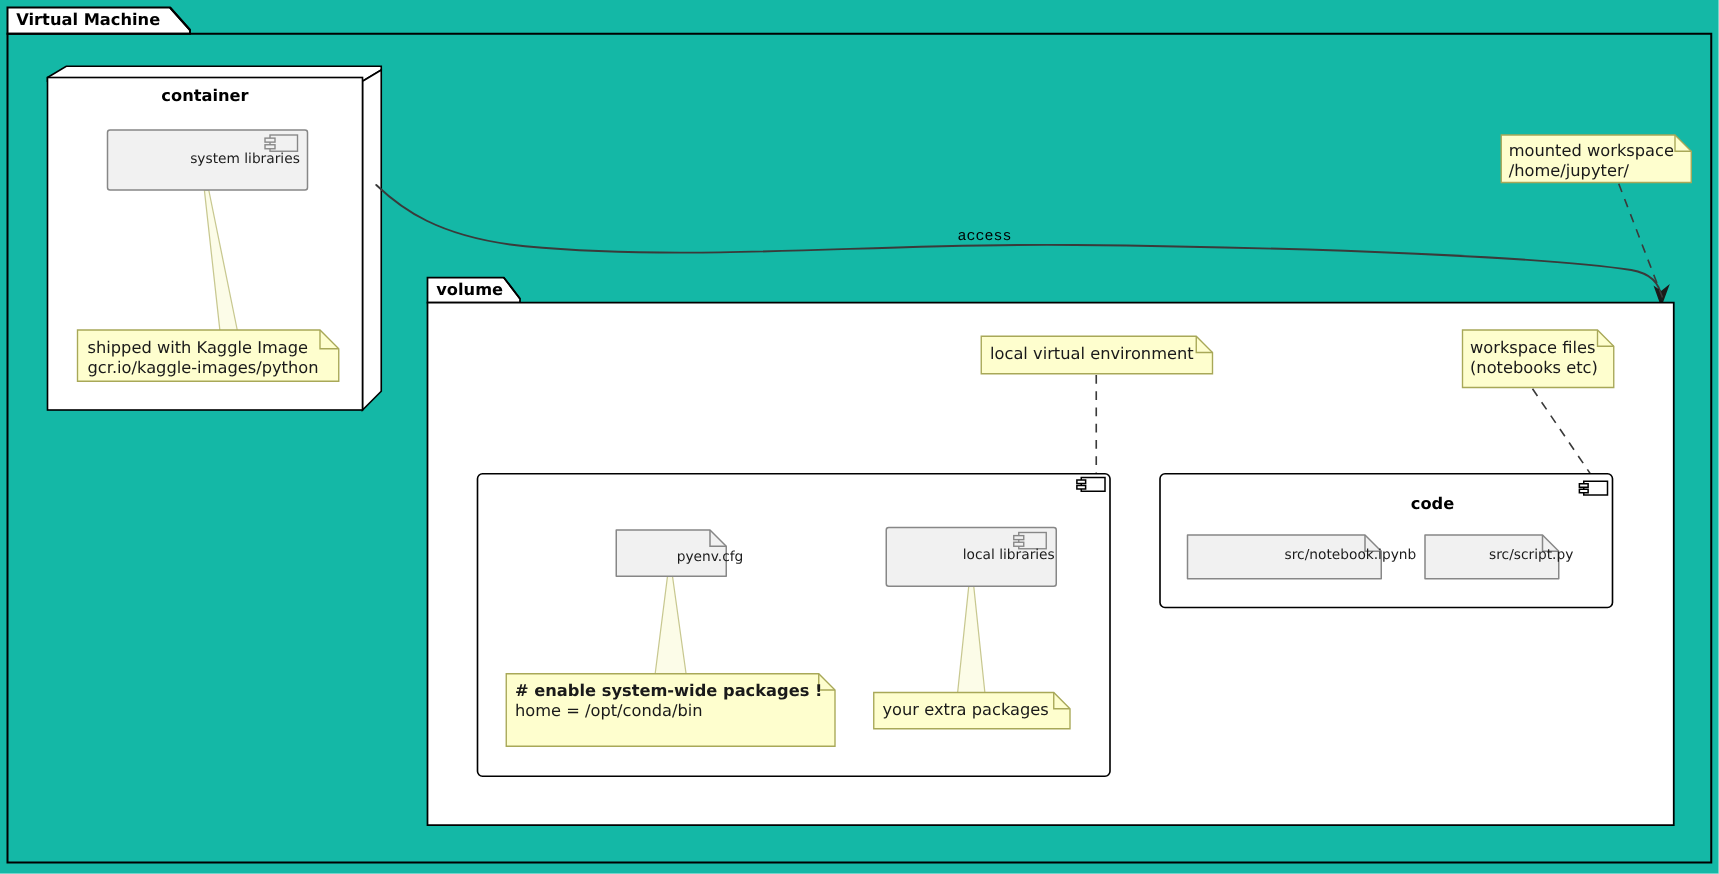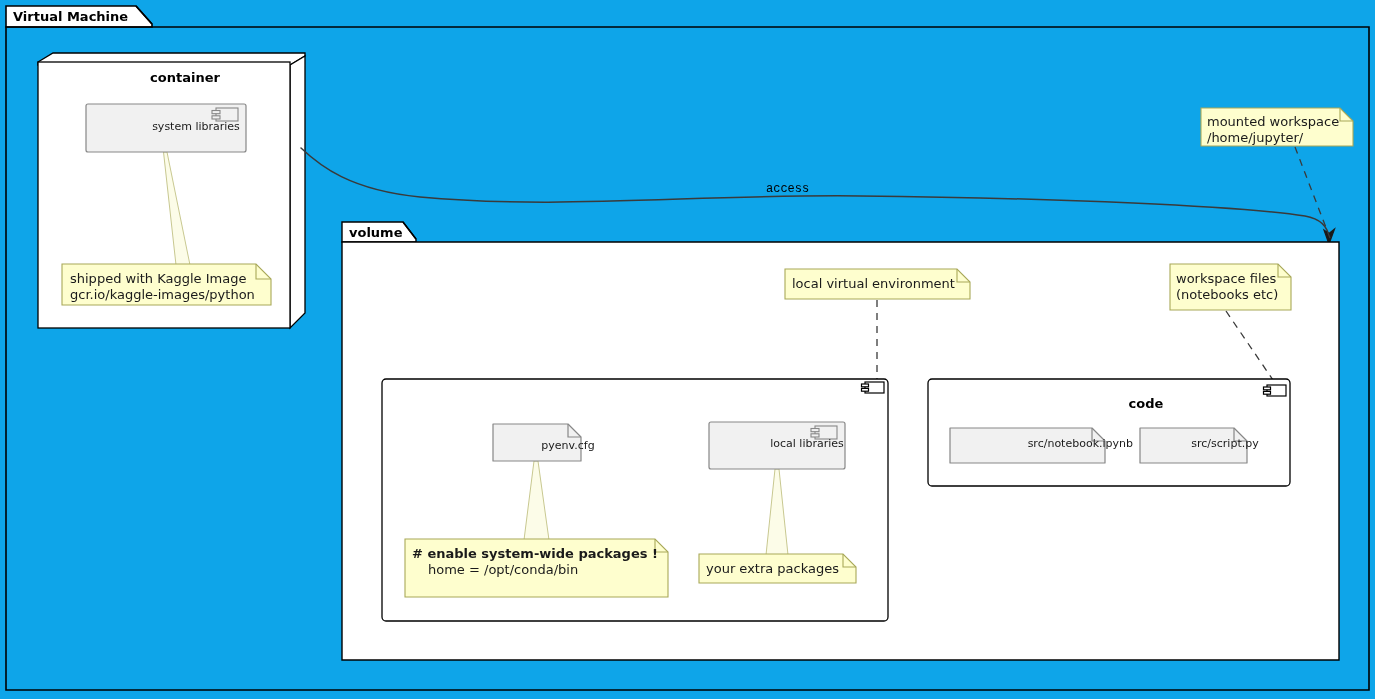--- a/index.html
+++ b/index.html
@@ -8,21 +8,21 @@
     background: #FFFFFF;
   }
   body {
     font-family: "DejaVu Sans", sans-serif;
     -webkit-font-smoothing: antialiased;
   }
   #stage {
     position: relative;
     width: 1375px;
     height: 699px;
-    background: #0ea5e9;
+    background: #14b8a6;
     overflow: hidden;
   }
   #vector-layer {
     position: absolute;
     left: 0; top: 0;
     width: 1375px;
     height: 699px;
     pointer-events: none;
   }
   .lbl {
@@ -192,21 +192,21 @@
 
     <g>
       <path d="M 1140 428 L 1234 428 L 1247 441 L 1247 463 L 1140 463 Z" fill="#F1F1F1" stroke="#878787" stroke-width="1.2" stroke-linejoin="round"></path>
       <path d="M 1234 428 L 1234 441 L 1247 441" fill="none" stroke="#878787" stroke-width="1.2"></path>
     </g>
 
   </svg>
 
   <div class="lbl pkg-title" style="left:13px; top:10px;">Virtual Machine</div>
 
-  <div class="lbl node-title" style="left:38px; top:71px; width:252px;margin-left:21px;">container</div>
+  <div class="lbl node-title" style="left:38px; top:71px; width:252px;">container</div>
 
   <div class="lbl box-label" style="left:86px; top:121px; width:150px; text-align:center;">system libraries</div>
 
   <div class="note-text" style="left:70px; top:271px;">shipped with Kaggle Image</div>
   <div class="note-text" style="left:70px; top:287px;">gcr.io/kaggle-images/python</div>
 
   <div class="lbl link-label" style="left:766px; top:183px;">access</div>
 
   <div class="note-text" style="left:1207px; top:114px;">mounted workspace</div>
   <div class="note-text" style="left:1207px; top:130px;">/home/jupyter/</div>
@@ -215,21 +215,21 @@
 
   <div class="note-text" style="left:792px; top:276px;">local virtual environment</div>
 
   <div class="note-text" style="left:1176px; top:271px;">workspace files</div>
   <div class="note-text" style="left:1176px; top:287px;">(notebooks etc)</div>
 
 
   <div class="lbl box-label" style="left:493px; top:440px; width:80px; text-align:center;">pyenv.cfg</div>
 
   <div class="note-text" style="left:412px; top:546px;font-weight:bold;"># enable system-wide packages !</div>
-  <div class="note-text" style="left:412px; top:562px;margin-left:16px;">home = /opt/conda/bin</div>
+  <div class="note-text" style="left:412px; top:562px;">home = /opt/conda/bin</div>
 
   <div class="lbl box-label" style="left:709px; top:438px; width:126px; text-align:center;">local libraries</div>
 
   <div class="note-text" style="left:706px; top:561px;">your extra packages</div>
 
   <div class="lbl node-title" style="left:928px; top:397px; width:356px;padding-left:40px;">code</div>
 
   <div class="lbl box-label" style="left:950px; top:438px; width:148px; text-align:right;">src/notebook.ipynb</div>
 
   <div class="lbl box-label" style="left:1140px; top:438px; width:100px; text-align:center;">src/script.py</div>

